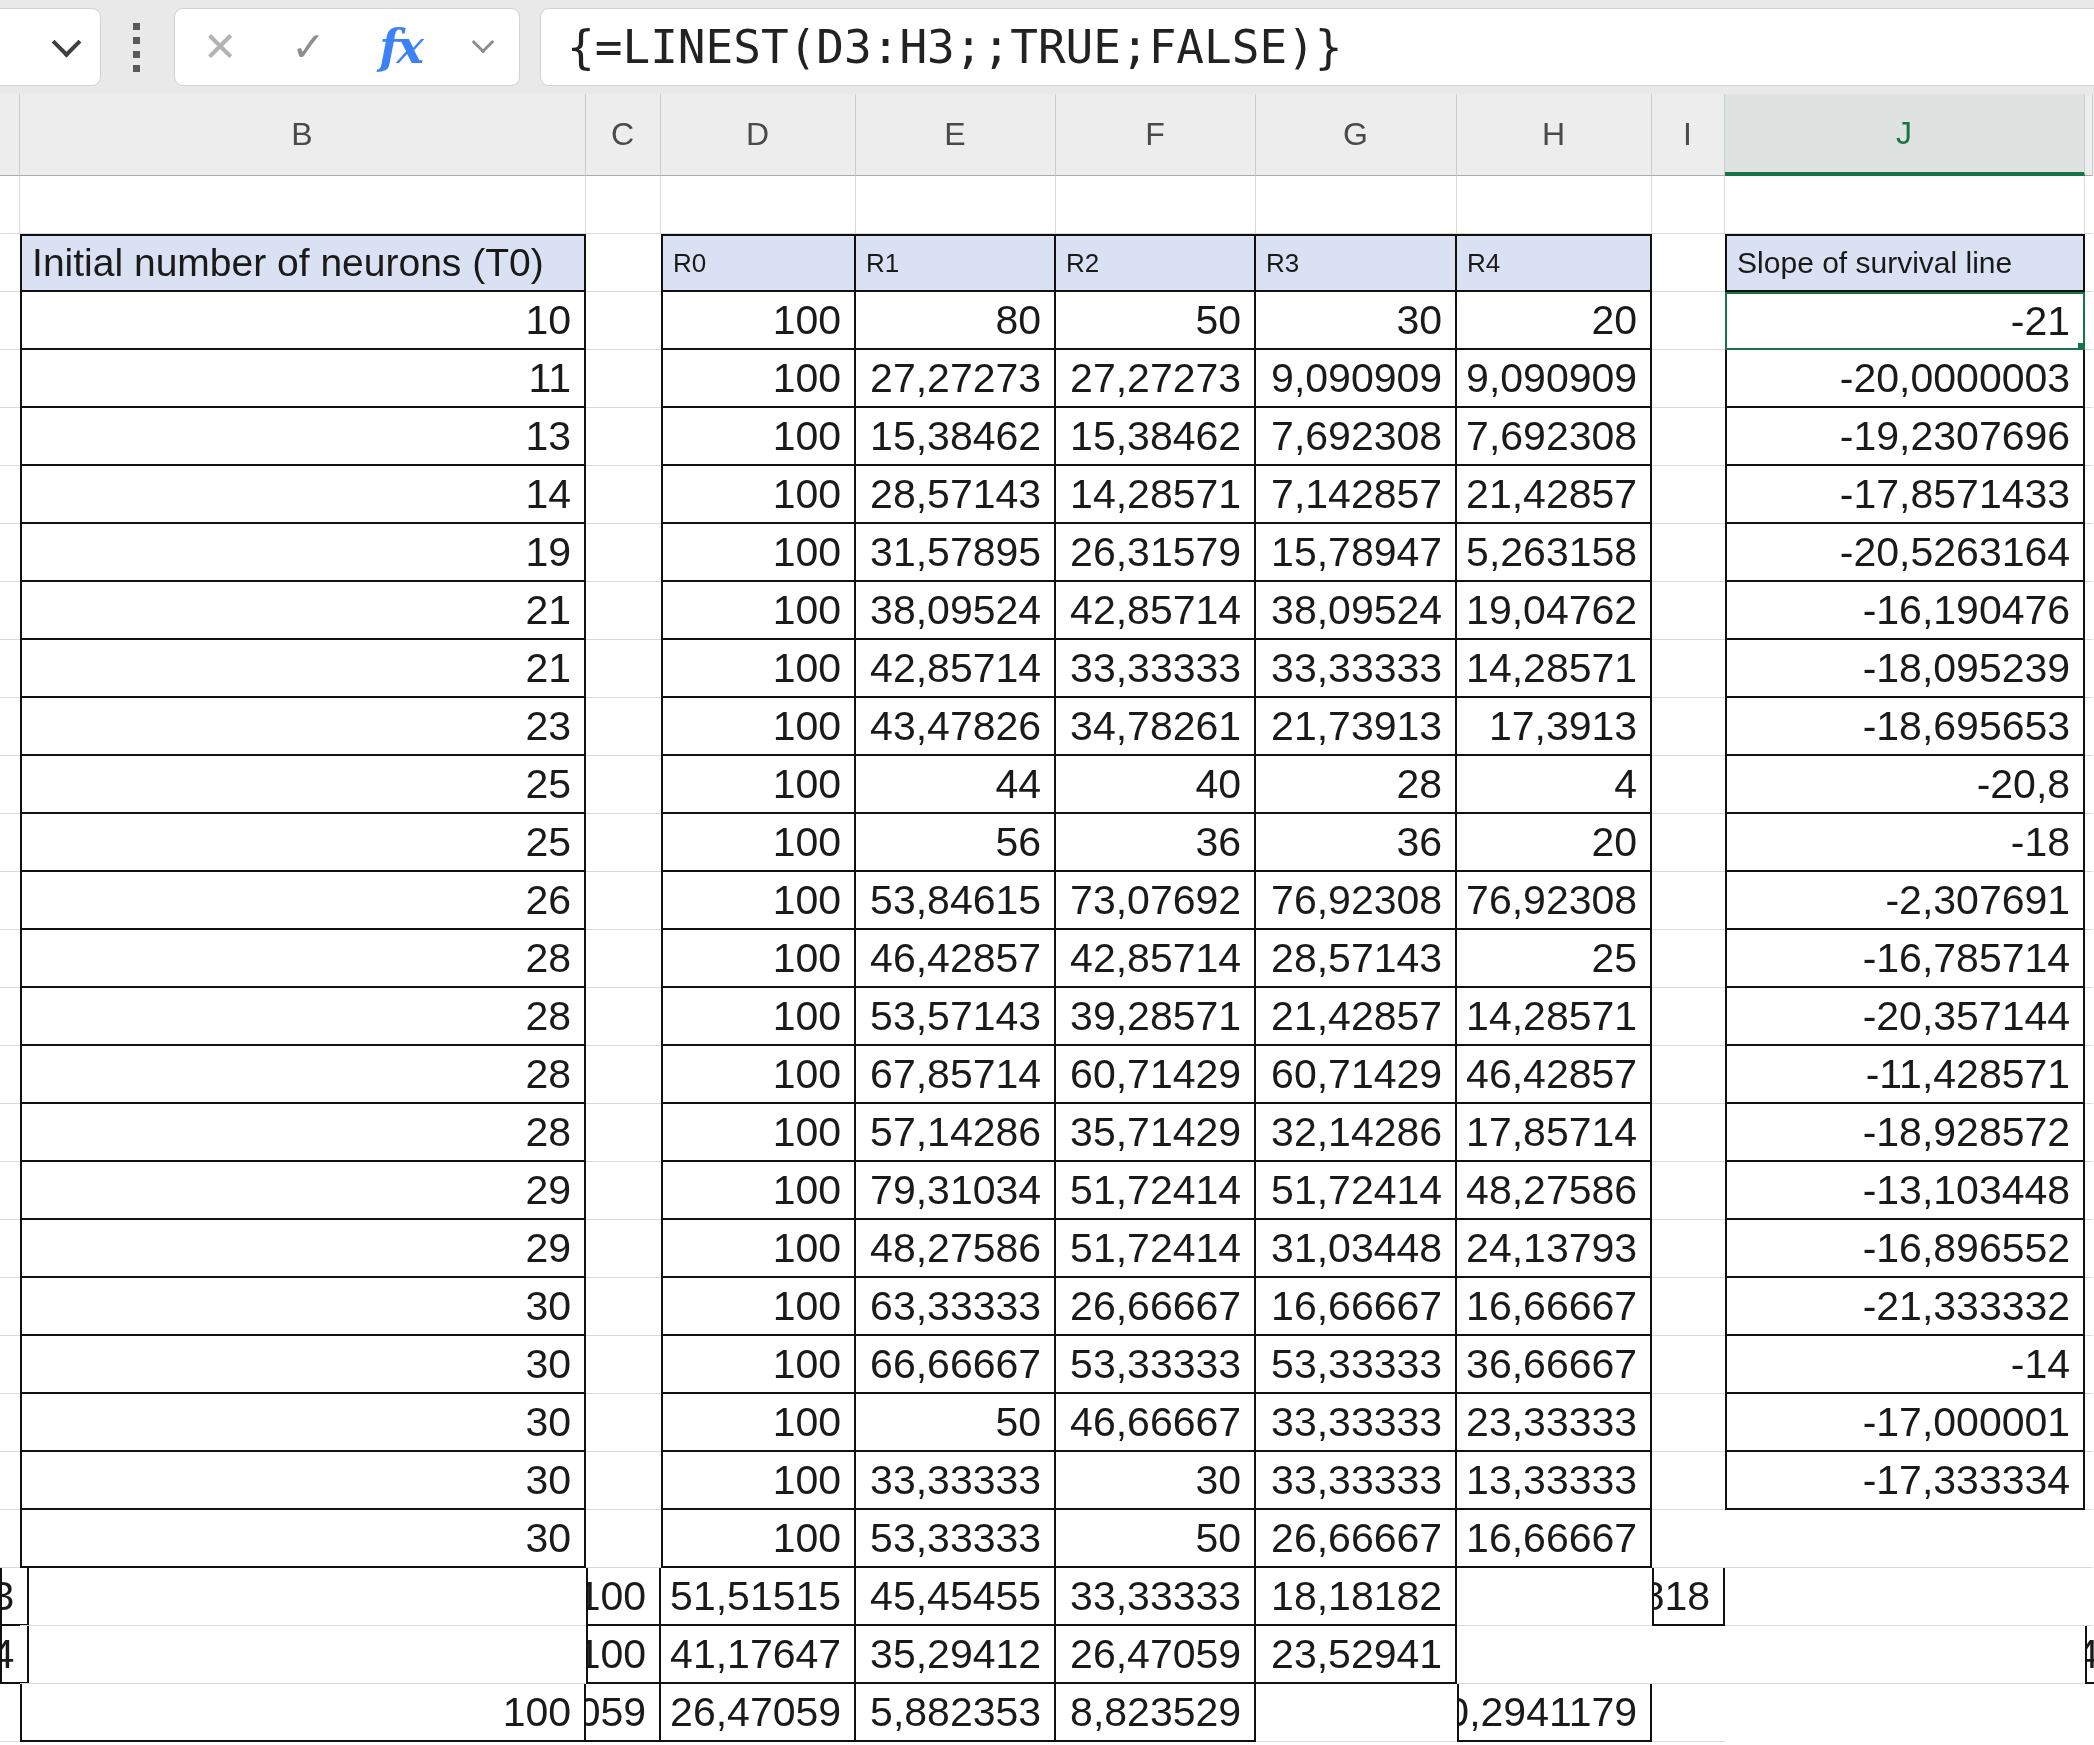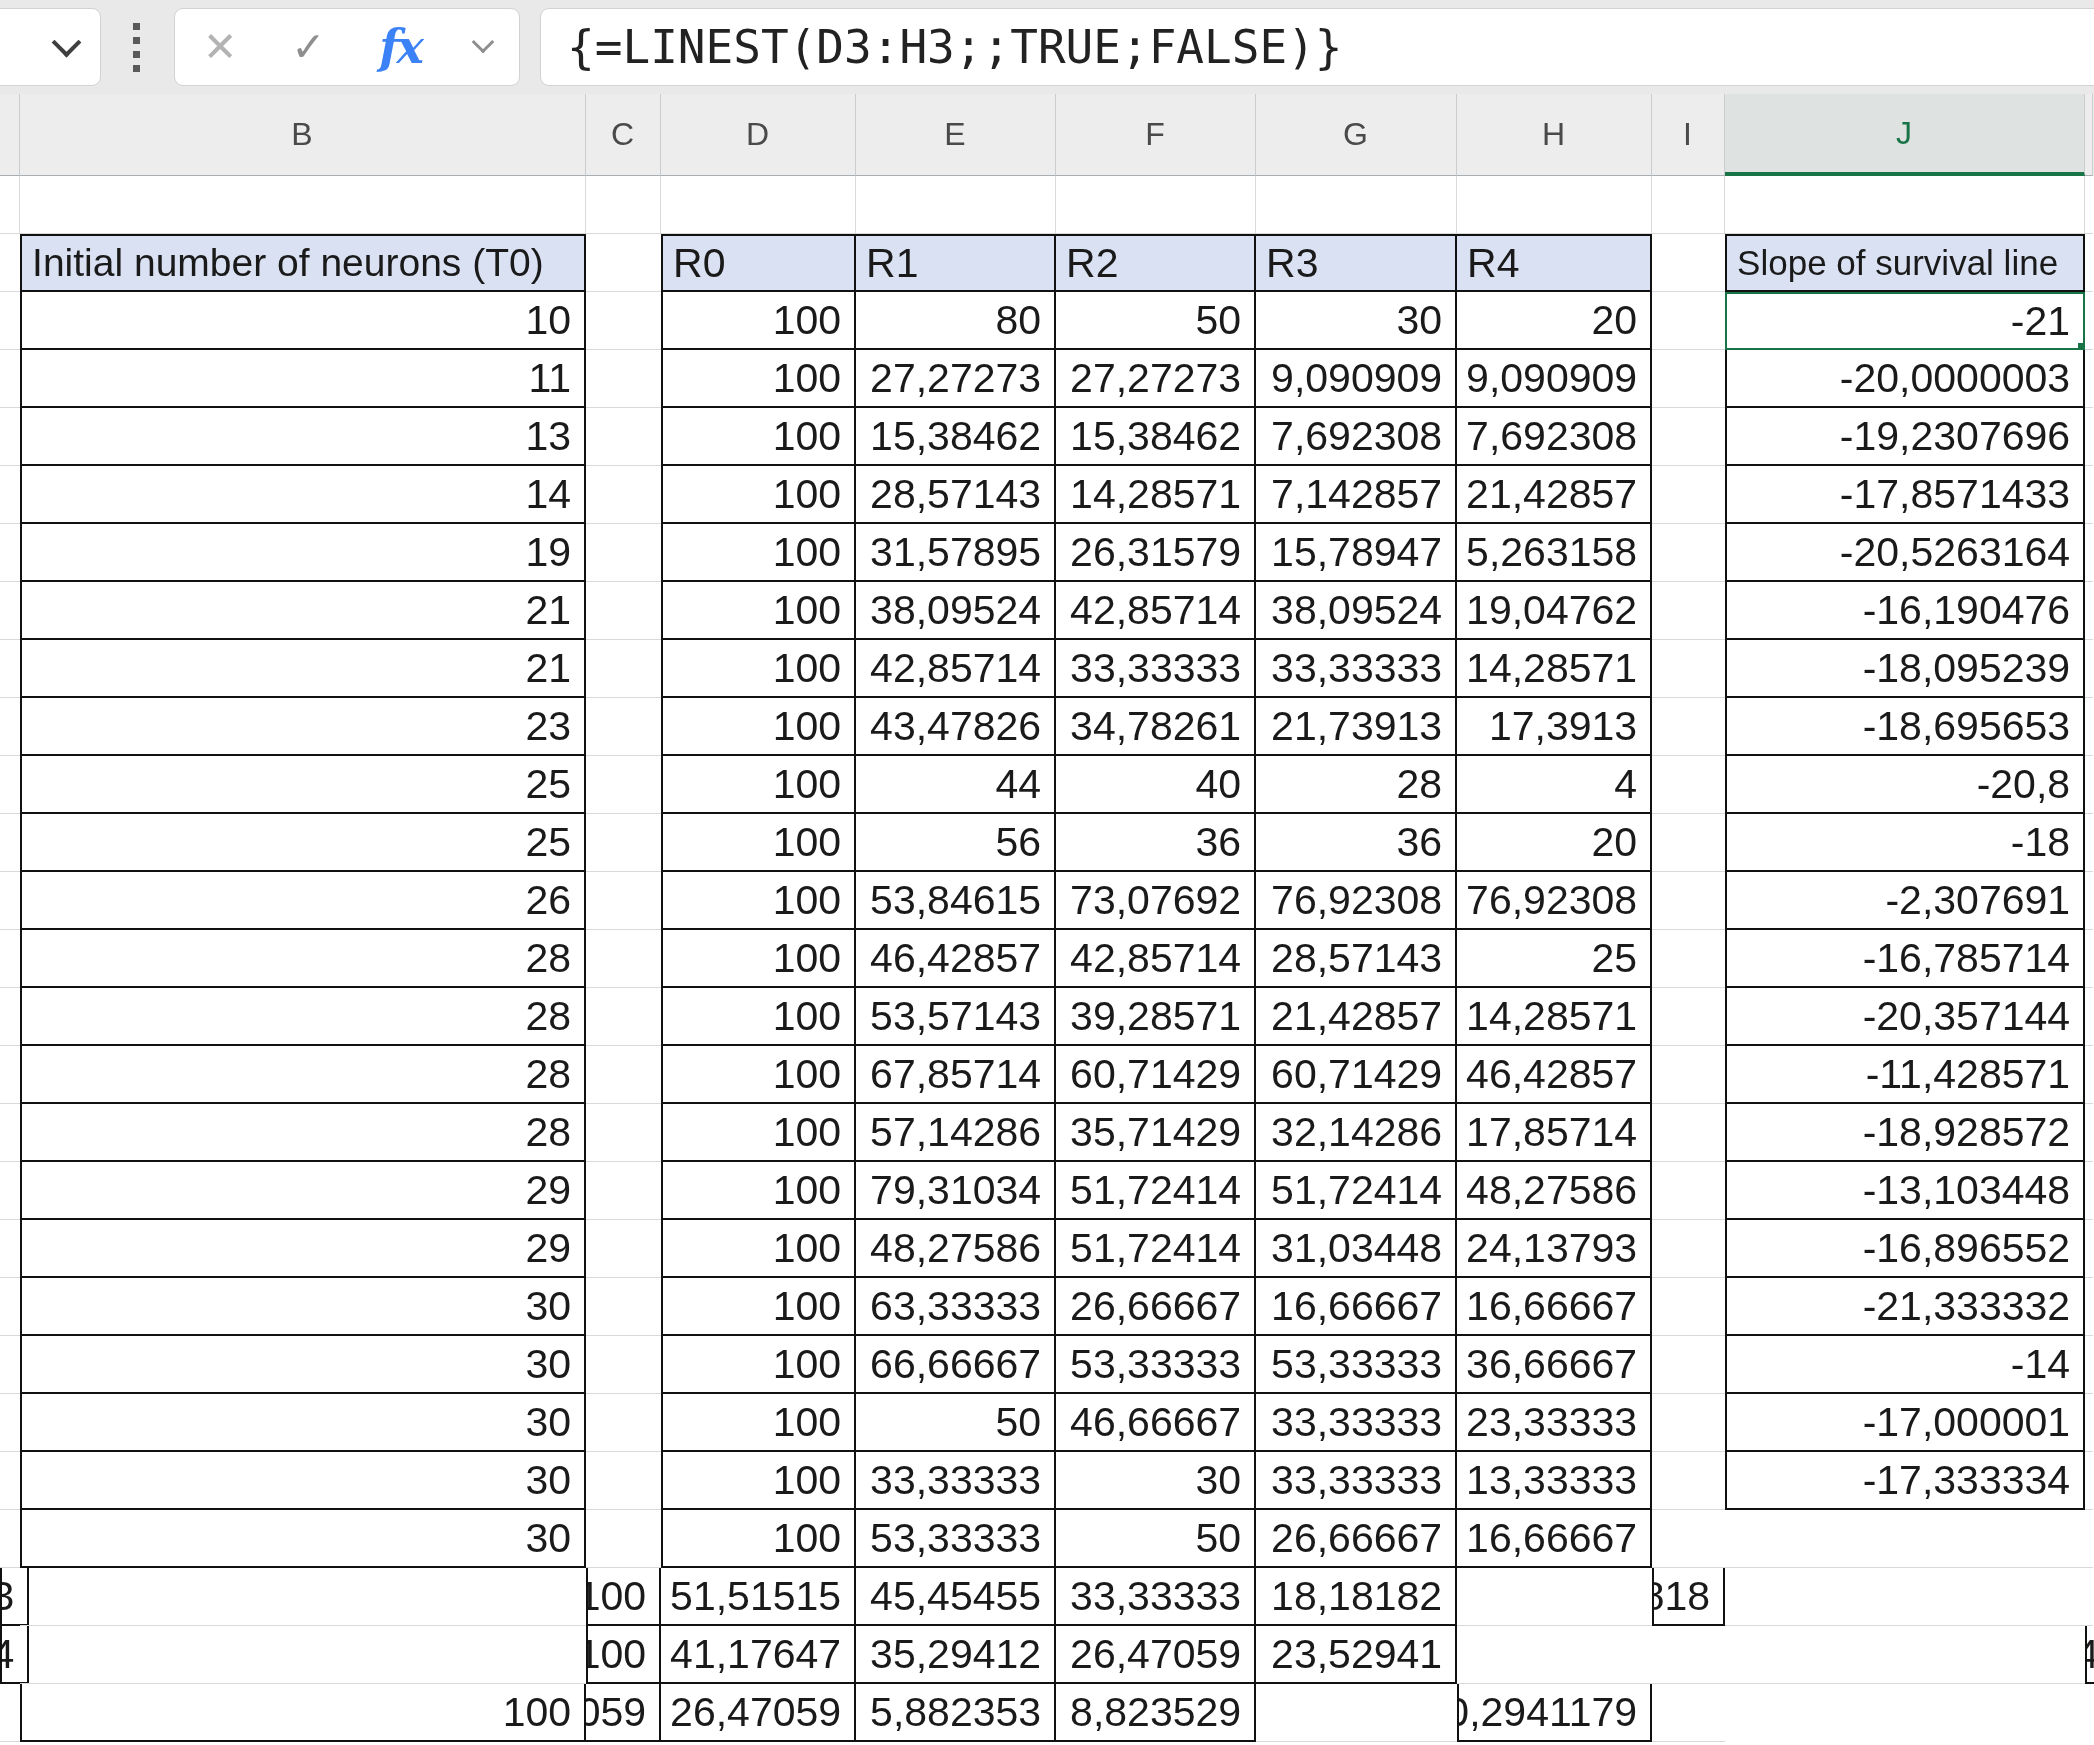--- a/index.html
+++ b/index.html
@@ -30,23 +30,23 @@
     border-right:0.9px solid #C9CDD0;border-bottom:1.8px solid #A9AEB2}
   .selhead{background:#DEE2E0;color:var(--green);border-bottom:4.4px solid var(--green)}
 
   
   .sheet{height:1650px;overflow:hidden;display:grid;grid-auto-rows:58px;background:#fff}
   .c{}
   .g-b{border-bottom:0.9px solid var(--grid)}
   .g-r{border-right:0.9px solid var(--grid)}
   .th{background:var(--hfill);border-top:2.7px solid var(--blk);border-right:2.7px solid var(--blk);
       border-bottom:2.7px solid var(--blk);display:flex;align-items:center;padding:0 10.6px;
-      font-size:41px;white-space:nowrap;overflow:hidden}
+      font-size:26px;white-space:nowrap;overflow:hidden}
   .bh{border-left:2.7px solid var(--blk);font-size:39px}
-  .jh{font-size:35px}
+  .jh{font-size:30px}
   .bl{border-left:2.7px solid var(--blk)}
   .td{border-right:2.7px solid var(--blk);border-bottom:2.7px solid var(--blk);display:flex;
       align-items:center;justify-content:flex-end;padding:0 12.4px;font-size:41px;white-space:nowrap;overflow:hidden}
   .bcol{border-left:2.7px solid var(--blk)}
   .sel{border:2.7px solid var(--green);position:relative;z-index:2}
   .sel::after{content:'';position:absolute;width:11.5px;height:11.5px;right:-8.9px;bottom:-8.9px;
       background:var(--green);border:2.7px solid #fff}
 </style>
 </head>
 <body>

